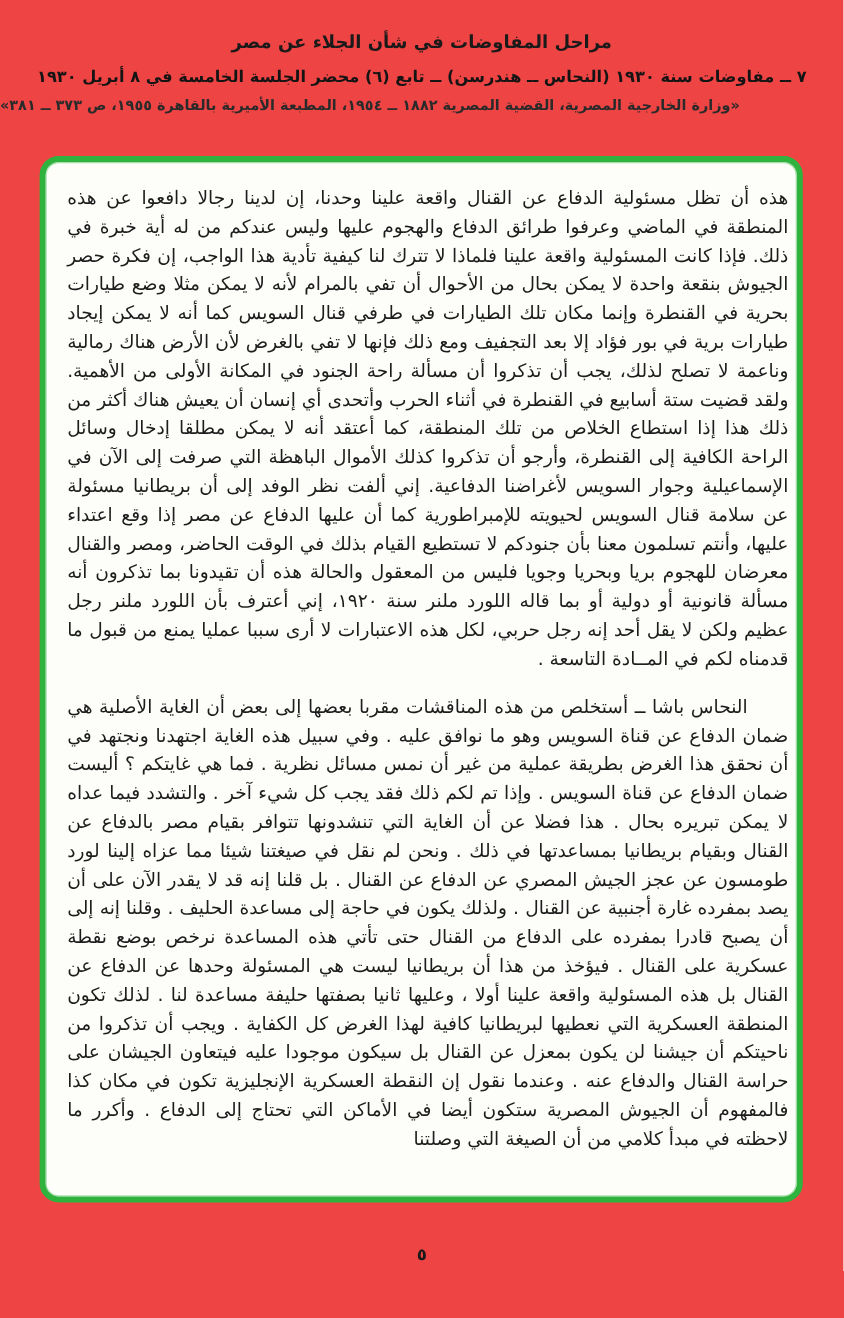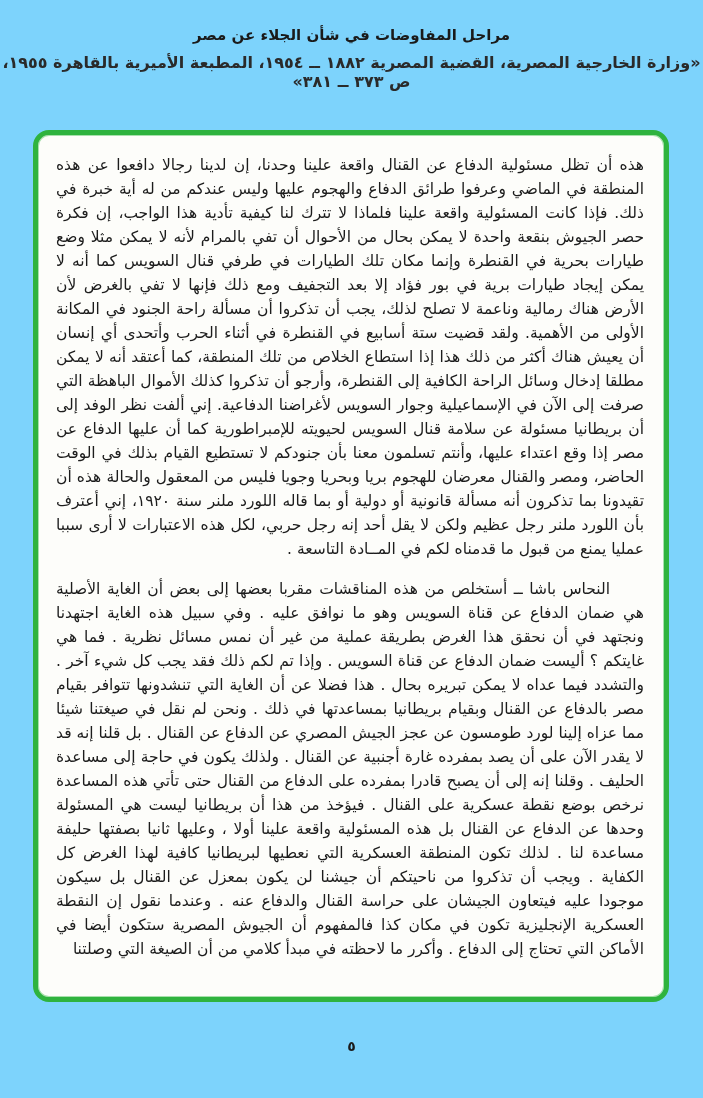--- a/index.html
+++ b/index.html
@@ -6,56 +6,56 @@
   html, body {
     width: 703px;
     height: 1098px;
     background: #ffffff;
     font-family: "DejaVu Sans", sans-serif;
   }
   .page {
     position: relative;
     width: 703px;
     height: 1098px;
-    background: #7dd3fc;
+    background: #ef4444;
     direction: rtl;
     overflow: hidden;
   }
   .header-title {
     padding-top: 26px;
     text-align: center;
     font-size: 15px;
     font-weight: bold;
     color: #1a1a1a;
     letter-spacing: 0.5px;
   }
   .header-subtitle {
     margin-top: 12px;
     text-align: center;
     font-size: 13.5px;
     font-weight: bold;
     color: #141414;
   }
   .header-source {
     margin-top: 9px;
-    text-align: center;
-    font-size: 16px;
+    text-align: left;
+    font-size: 12px;
     font-weight: bold;
     color: #2a2a2a;
   }
   .highlight-box {
     position: absolute;
     top: 130px;
     right: 34px;
     width: 636px;
     height: 872px;
     border: 5px solid #2fb33e;
     border-radius: 16px;
     box-shadow: 0 0 0 1px #a8e0ac inset;
-    padding: 18px 20px 14px 18px;
+    padding: 18px 7px 14px 18px;
     overflow: hidden;
     background: #fdfdfa;
   }
   .body-text {
     font-size: 15.5px;
     line-height: 24px;
     color: #1c1c1c;
     text-align: justify;
     font-weight: 500;
   }
@@ -74,20 +74,21 @@
     color: #1a1a1a;
   }
 </style>
 </head>
 <body>
 
 <div class="page">
 
   <div class="header-title">مراحل المفاوضات في شأن الجلاء عن مصر</div>
 
+  <div class="header-subtitle">٧ ــ مفاوضات سنة ١٩٣٠ (النحاس ــ هندرسن) ــ تابع (٦) محضر الجلسة الخامسة في ٨ أبريل ١٩٣٠</div>
 
   <div class="header-source">«وزارة الخارجية المصرية، القضية المصرية ١٨٨٢ ــ ١٩٥٤، المطبعة الأميرية بالقاهرة ١٩٥٥، ص ٣٧٣ ــ ٣٨١»</div>
 
   <div class="highlight-box">
     <p class="body-text para-1">هذه أن تظل مسئولية الدفاع عن القنال واقعة علينا وحدنا، إن لدينا رجالا دافعوا عن هذه المنطقة في الماضي وعرفوا طرائق الدفاع والهجوم عليها وليس عندكم من له أية خبرة في ذلك. فإذا كانت المسئولية واقعة علينا فلماذا لا تترك لنا كيفية تأدية هذا الواجب، إن فكرة حصر الجيوش بنقعة واحدة لا يمكن بحال من الأحوال أن تفي بالمرام لأنه لا يمكن مثلا وضع طيارات بحرية في القنطرة وإنما مكان تلك الطيارات في طرفي قنال السويس كما أنه لا يمكن إيجاد طيارات برية في بور فؤاد إلا بعد التجفيف ومع ذلك فإنها لا تفي بالغرض لأن الأرض هناك رمالية وناعمة لا تصلح لذلك، يجب أن تذكروا أن مسألة راحة الجنود في المكانة الأولى من الأهمية. ولقد قضيت ستة أسابيع في القنطرة في أثناء الحرب وأتحدى أي إنسان أن يعيش هناك أكثر من ذلك هذا إذا استطاع الخلاص من تلك المنطقة، كما أعتقد أنه لا يمكن مطلقا إدخال وسائل الراحة الكافية إلى القنطرة، وأرجو أن تذكروا كذلك الأموال الباهظة التي صرفت إلى الآن في الإسماعيلية وجوار السويس لأغراضنا الدفاعية. إني ألفت نظر الوفد إلى أن بريطانيا مسئولة عن سلامة قنال السويس لحيويته للإمبراطورية كما أن عليها الدفاع عن مصر إذا وقع اعتداء عليها، وأنتم تسلمون معنا بأن جنودكم لا تستطيع القيام بذلك في الوقت الحاضر، ومصر والقنال معرضان للهجوم بريا وبحريا وجويا فليس من المعقول والحالة هذه أن تقيدونا بما تذكرون أنه مسألة قانونية أو دولية أو بما قاله اللورد ملنر سنة ١٩٢٠، إني أعترف بأن اللورد ملنر رجل عظيم ولكن لا يقل أحد إنه رجل حربي، لكل هذه الاعتبارات لا أرى سببا عمليا يمنع من قبول ما قدمناه لكم في المــادة التاسعة .</p>
     <p class="body-text para-2">النحاس باشا ــ أستخلص من هذه المناقشات مقربا بعضها إلى بعض أن الغاية الأصلية هي ضمان الدفاع عن قناة السويس وهو ما نوافق عليه . وفي سبيل هذه الغاية اجتهدنا ونجتهد في أن نحقق هذا الغرض بطريقة عملية من غير أن نمس مسائل نظرية . فما هي غايتكم ؟ أليست ضمان الدفاع عن قناة السويس . وإذا تم لكم ذلك فقد يجب كل شيء آخر . والتشدد فيما عداه لا يمكن تبريره بحال . هذا فضلا عن أن الغاية التي تنشدونها تتوافر بقيام مصر بالدفاع عن القنال وبقيام بريطانيا بمساعدتها في ذلك . ونحن لم نقل في صيغتنا شيئا مما عزاه إلينا لورد طومسون عن عجز الجيش المصري عن الدفاع عن القنال . بل قلنا إنه قد لا يقدر الآن على أن يصد بمفرده غارة أجنبية عن القنال . ولذلك يكون في حاجة إلى مساعدة الحليف . وقلنا إنه إلى أن يصبح قادرا بمفرده على الدفاع من القنال حتى تأتي هذه المساعدة نرخص بوضع نقطة عسكرية على القنال . فيؤخذ من هذا أن بريطانيا ليست هي المسئولة وحدها عن الدفاع عن القنال بل هذه المسئولية واقعة علينا أولا ، وعليها ثانيا بصفتها حليفة مساعدة لنا . لذلك تكون المنطقة العسكرية التي نعطيها لبريطانيا كافية لهذا الغرض كل الكفاية . ويجب أن تذكروا من ناحيتكم أن جيشنا لن يكون بمعزل عن القنال بل سيكون موجودا عليه فيتعاون الجيشان على حراسة القنال والدفاع عنه . وعندما نقول إن النقطة العسكرية الإنجليزية تكون في مكان كذا فالمفهوم أن الجيوش المصرية ستكون أيضا في الأماكن التي تحتاج إلى الدفاع . وأكرر ما لاحظته في مبدأ كلامي من أن الصيغة التي وصلتنا</p>
   </div>
 
   <div class="page-number">٥</div>
 

